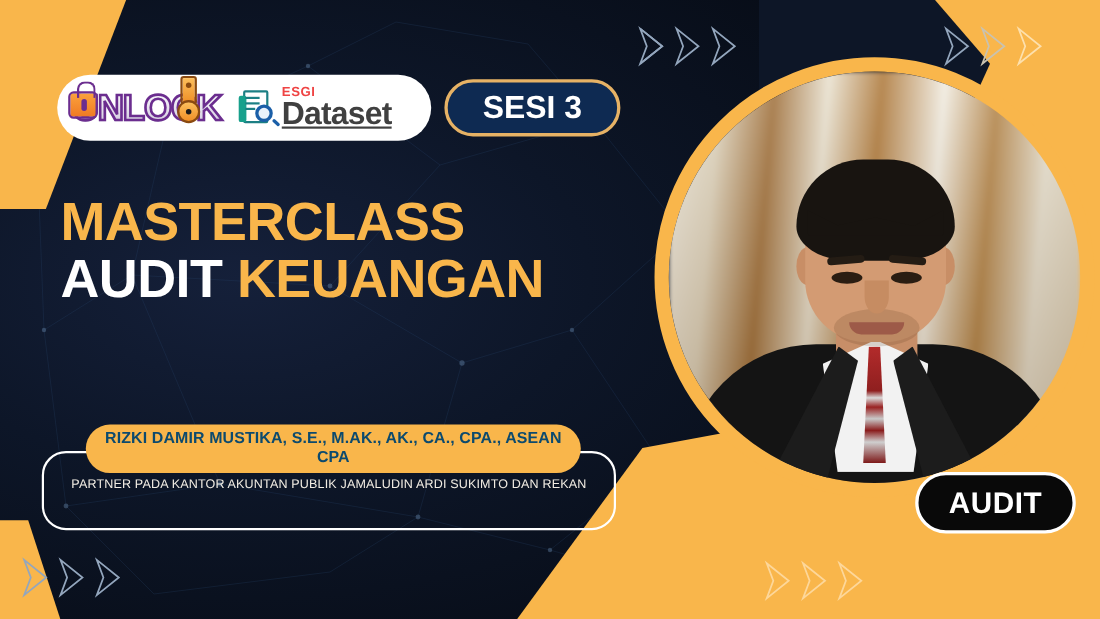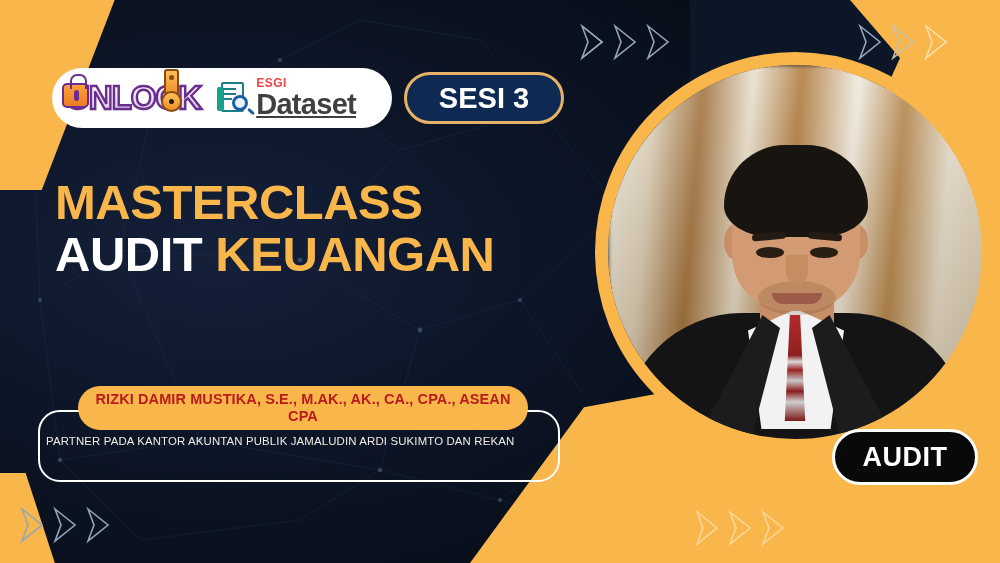--- a/index.html
+++ b/index.html
@@ -208,25 +208,25 @@
     position:absolute; left:38px; top:410px; width:522px; height:72px;
     border:2px solid #ffffff; border-radius:22px;
   }
   .name-pill{
     position:absolute; left:78px; top:386px; width:450px; height:44px;
     background:#f9b64b; border-radius:22px;
     display:flex; align-items:center; justify-content:center; text-align:center;
     padding:0 12px; z-index:3;
   }
   .name-pill span{
-    color:#b91c1c; font-size:14.5px; font-weight:bold; line-height:1.16;
+    color:#0c4a6e; font-size:14.5px; font-weight:bold; line-height:1.16;
     letter-spacing:.1px;
   }
   .cred-sub{
-    position:absolute; left:46px; top:434px; width:506px; text-align:left;
+    position:absolute; left:46px; top:434px; width:506px; text-align:center;
     color:#f1ece3; font-size:11.4px; line-height:1.28; letter-spacing:.15px;
     z-index:3;
   }
 
   
   .audit-badge{
     position:absolute; left:832px; top:429px; width:146px; height:56px;
     background:#090909; border:3px solid #ffffff; border-radius:28px;
     display:flex; align-items:center; justify-content:center; z-index:6;
   }

